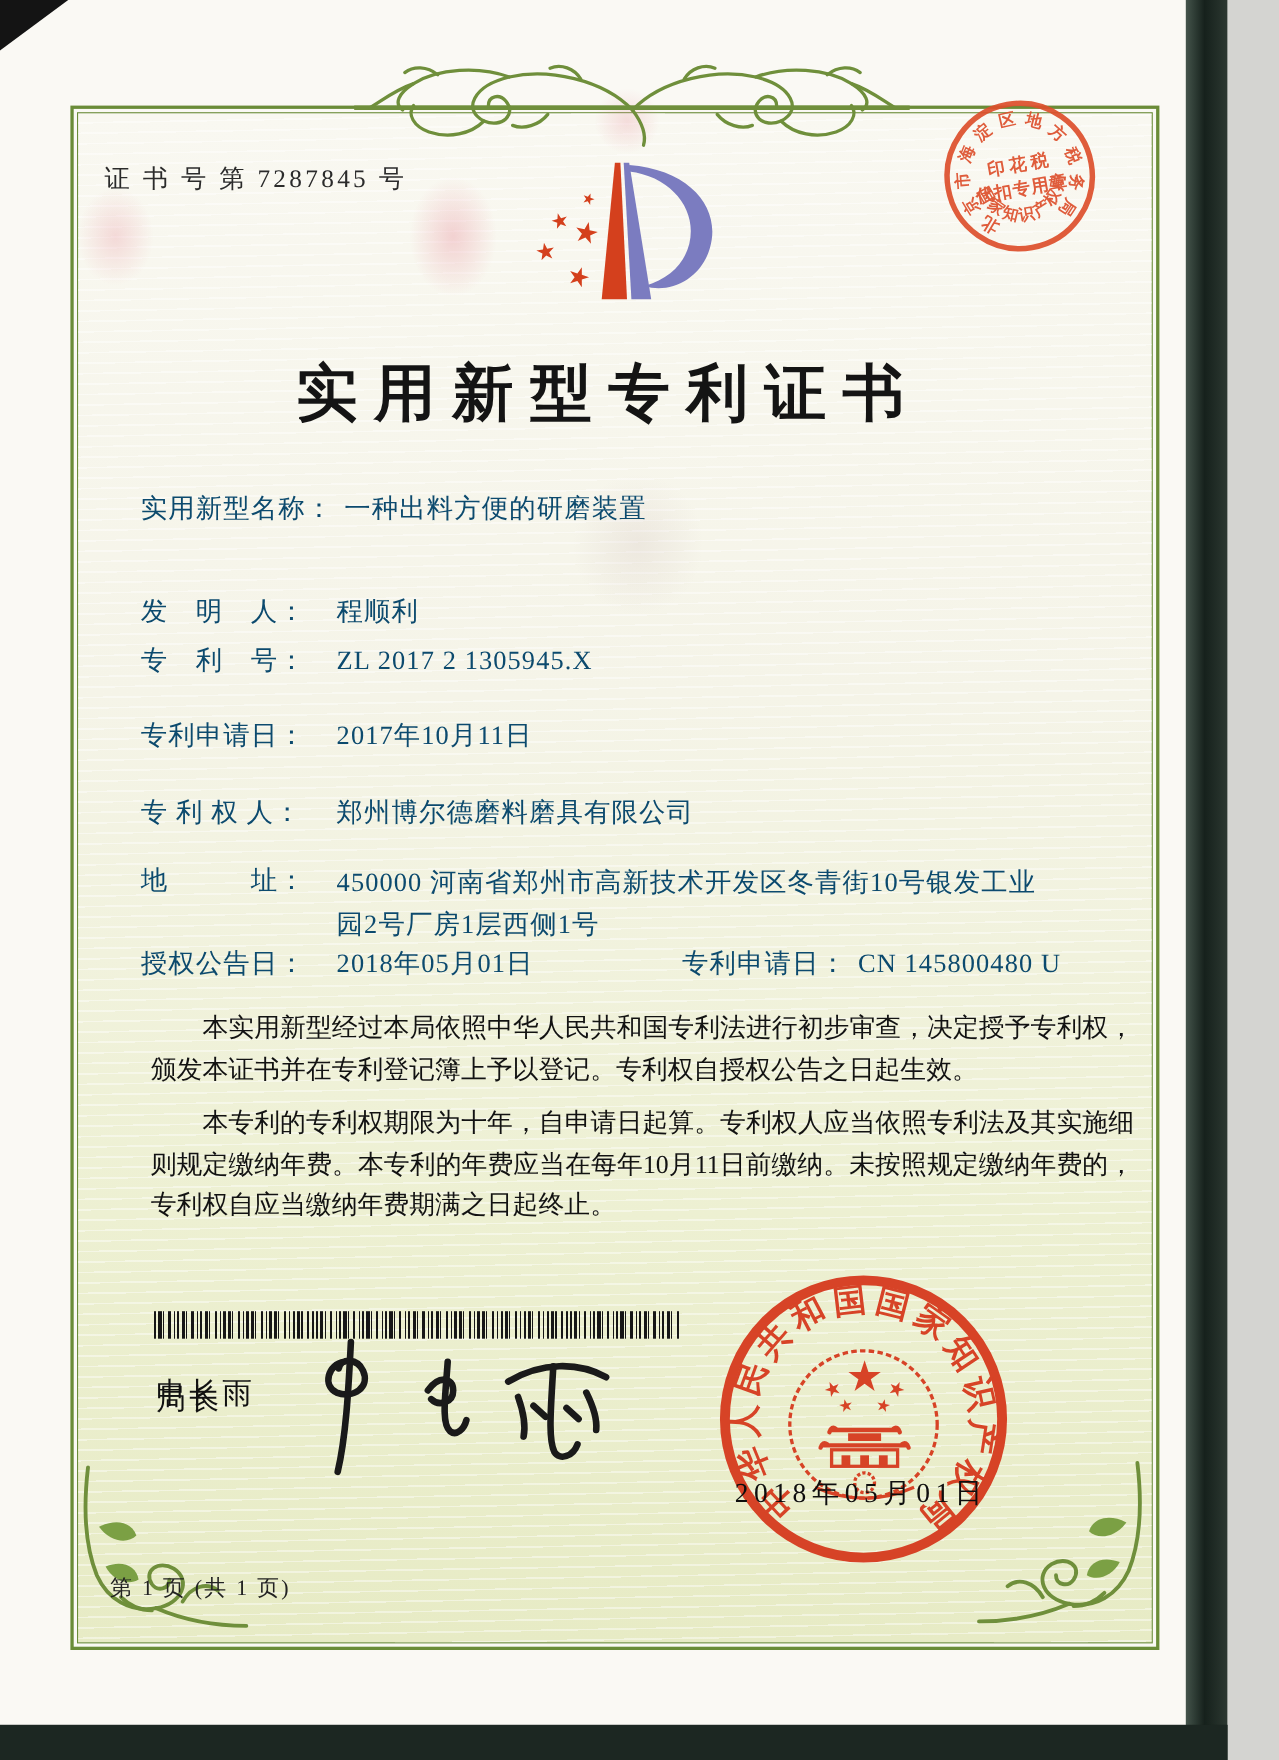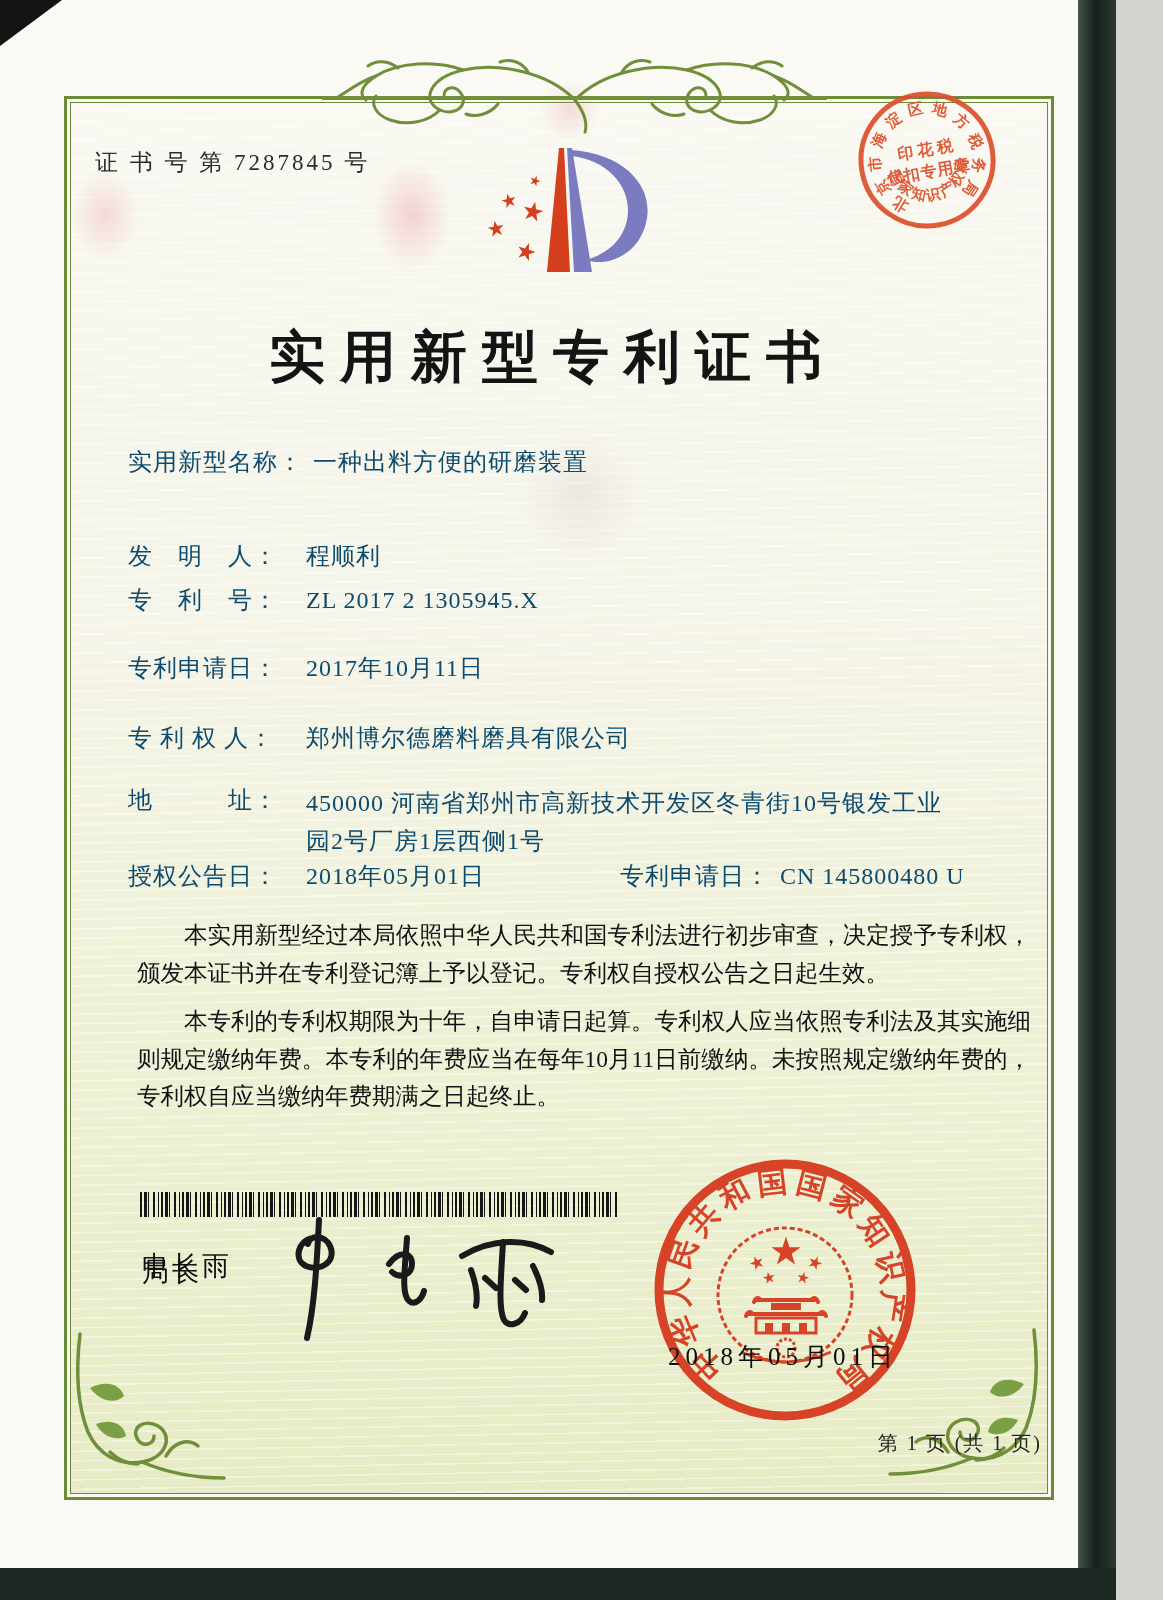--- a/index.html
+++ b/index.html
@@ -55,21 +55,21 @@
       #161616 13px 15px,transparent 15px 18px,
       #161616 18px 19px,transparent 19px 21px);}
 
   .director-title{left:142px;top:1254px;font-family:"Liberation Sans","DejaVu Sans",sans-serif;
     font-size:27px;letter-spacing:3px;color:#111;}
   .director-name{left:142px;top:1248px;font-family:"Liberation Sans","DejaVu Sans",sans-serif;
     font-size:27px;letter-spacing:3px;color:#111;}
   .signature{left:258px;top:1208px;}
   .seal-big{left:645px;top:1150px;opacity:.95;}
   .seal-date{left:668px;top:1340px;font-size:25px;letter-spacing:5px;color:#0e0e0e;z-index:5;}
-  .footer{left:64px;top:1430px;width:978px;text-align:right;font-size:20px;letter-spacing:2px;color:#222;}
+  .footer{left:64px;top:1430px;width:978px;text-align:left;font-size:20px;letter-spacing:2px;color:#222;padding-left:36px;}
 
   .stamp{left:851px;top:84px;transform:rotate(-10deg);opacity:.92;}
   .logo{left:450px;top:140px;}
   .ornament-top{left:322px;top:42px;}
   .corner-bl{left:66px;top:1332px;}
   .corner-br{left:888px;top:1328px;transform:scaleX(-1);}
 </style>
 </head>
 <body>
 

